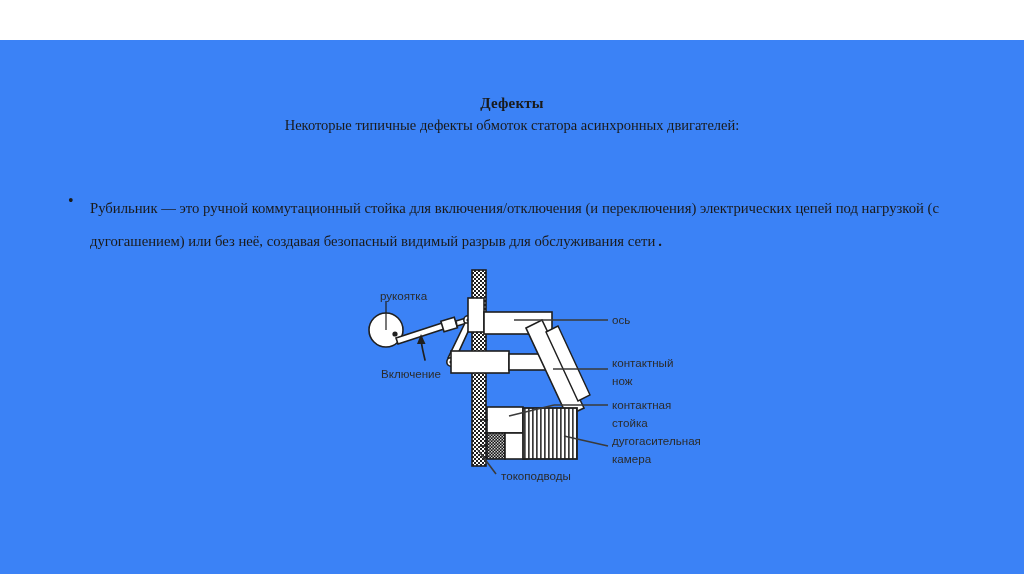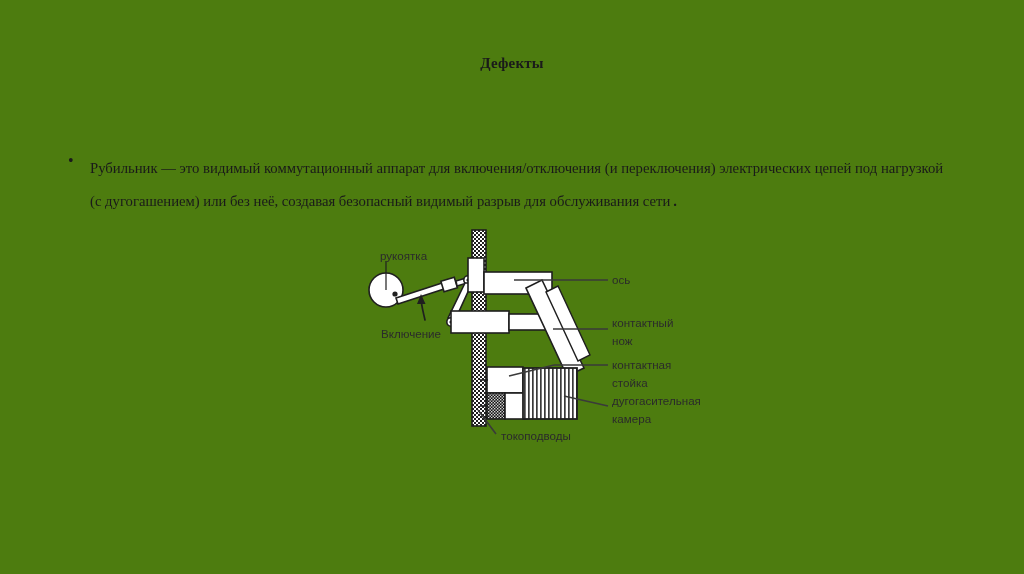--- a/index.html
+++ b/index.html
@@ -12,21 +12,22 @@
     height: 574px;
     position: relative;
     overflow: hidden;
     font-family: "Liberation Serif", "DejaVu Serif", serif;
     color: #1a1a1a;
   }
 
   #page {
     position: absolute;
     inset: 0;
-    background: #4d7c0f;
+    background: #3b82f6;
+    margin-top: 40px;
   }
 
   
   .title {
     position: absolute;
     left: 0;
     top: 55px;
     width: 1024px;
     text-align: center;
     font-size: 15px;
@@ -93,24 +94,25 @@
     fill: #2b2b2b;
   }
 </style>
 </head>
 <body>
 
 <div id="page">
 
   <div class="title">Дефекты</div>
 
+  <div class="subtitle">Некоторые типичные дефекты обмоток статора асинхронных двигателей:</div>
 
   <div class="bullet-row">
     <span class="bullet-marker">•</span>
-    <span class="bullet-text"><span>Рубильник — это видимый коммутационный аппарат для включения/отключения (и переключения) электрических цепей под нагрузкой (с дугогашением) или без неё, создавая безопасный видимый разрыв для обслуживания сети</span><span class="endmark">.</span></span>
+    <span class="bullet-text"><span>Рубильник — это ручной коммутационный стойка для включения/отключения (и переключения) электрических цепей под нагрузкой (с дугогашением) или без неё, создавая безопасный видимый разрыв для обслуживания сети</span><span class="endmark">.</span></span>
   </div>
 
   <div class="figure">
     <svg width="348" height="222" viewBox="0 0 348 222" xmlns="http://www.w3.org/2000/svg">
       <defs>
 
         <pattern id="wallhatch" width="4" height="4" patternUnits="userSpaceOnUse">
           <rect width="4" height="4" fill="#ffffff"></rect>
           <rect x="0" y="0" width="2" height="2" fill="#1f1f1f"></rect>
           <rect x="2" y="2" width="2" height="2" fill="#1f1f1f"></rect>

